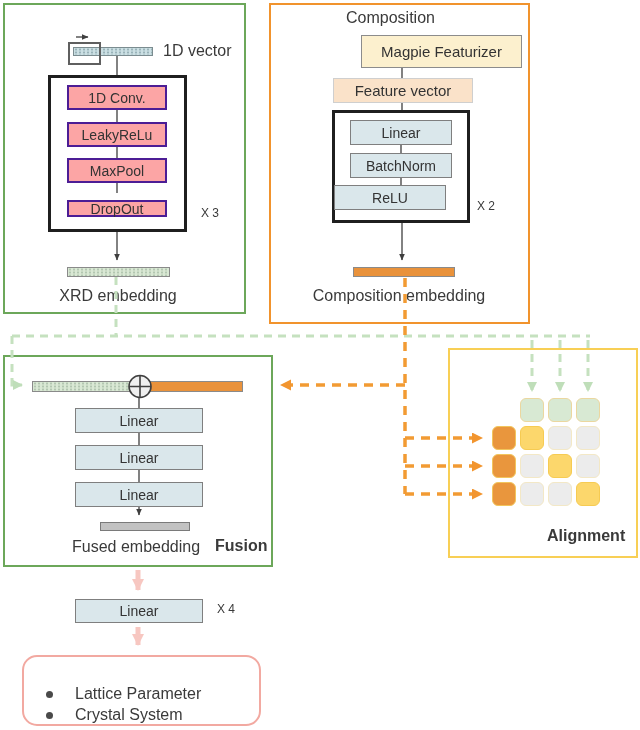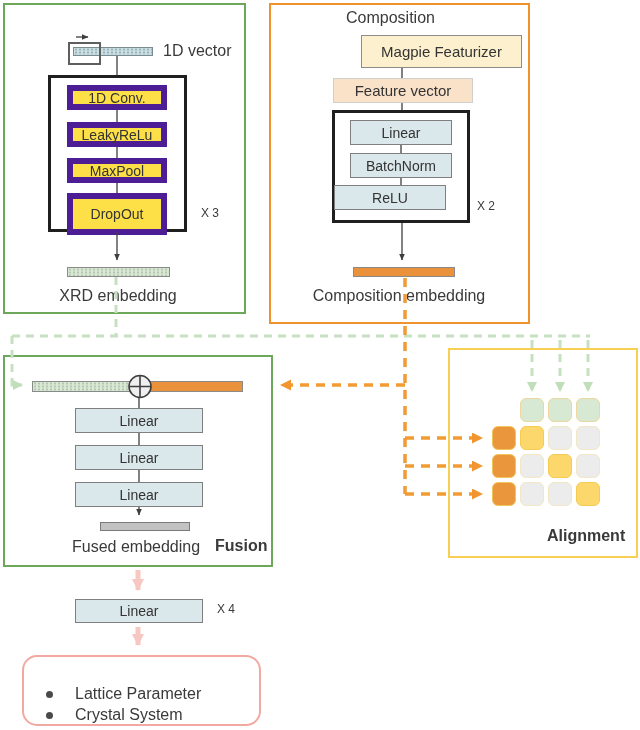--- a/index.html
+++ b/index.html
@@ -11,21 +11,21 @@
   #xrd-panel    { left:3px;   top:3px;   width:243px; height:311px; border:2px solid #6CA75A; }
   #comp-panel   { left:269px; top:3px;   width:261px; height:321px; border:2px solid #F1932D; }
   #fusion-panel { left:3px;   top:355px; width:270px; height:212px; border:2px solid #6CA75A; }
   #align-panel  { left:448px; top:348px; width:190px; height:210px; border:2px solid #F8CF55; background:transparent; }
   #output-panel { left:22px;  top:655px; width:239px; height:71px;  border:2px solid #F2A9A1; border-radius:15px; }
 
   .nnbox { position:absolute; box-sizing:border-box; border:3px solid #1f1f1f; }
 
   .blk { position:absolute; box-sizing:border-box; display:flex; align-items:center; justify-content:center;
          font-size:14px; color:#333; white-space:nowrap; }
-  .yellow { background:#fde047; border:6px solid #4c1d95; }
+  .yellow { background:#fca5a5; border:2px solid #4c1d95; }
   .blue   { background:#DAE7EB; border:1px solid #7F7F7F; }
   .cream  { background:#FCF0CE; border:1px solid #8c8c8c; font-size:15px; }
   .peach  { background:#FAE2C9; border:1px solid #cfcfcf; font-size:15px; }
 
   .bar { position:absolute; box-sizing:border-box; }
   .bar-greendot { background:#D9E8D4; border:1px solid #8a8a8a;
     background-image:radial-gradient(circle, rgba(90,120,95,.30) 1px, transparent 1.2px);
     background-size:4px 3px; }
   .bar-orange { background:#E9923B; border:1px solid #8a8a8a; }
   .bar-gray   { background:#C2C2C2; border:1px solid #7a7a7a; }
@@ -63,21 +63,21 @@
   <div class="panel" id="xrd-panel"></div>
 
   <div class="bar bar-vector" style="left:73px; top:47px; width:80px; height:9px;"></div>
   <div class="window-rect"></div>
   <div class="lbl" style="left:163px; top:42px;">1D vector</div>
 
   <div class="nnbox" style="left:48px; top:75px; width:139px; height:157px;"></div>
   <div class="blk yellow" style="left:67px; top:85px;  width:100px; height:25px;">1D Conv.</div>
   <div class="blk yellow" style="left:67px; top:122px; width:100px; height:25px;">LeakyReLu</div>
   <div class="blk yellow" style="left:67px; top:158px; width:100px; height:25px;">MaxPool</div>
-  <div class="blk yellow" style="left:67px; top:193px; width:100px; height:42px;">DropOut</div>
+  <div class="blk yellow" style="left:67px; top:200px; width:100px; height:17px;">DropOut</div>
   <div class="lbl sm" style="left:201px; top:206px;">X 3</div>
 
   <div class="bar bar-greendot" style="left:67px; top:267px; width:103px; height:10px;"></div>
   <div class="lbl center" style="left:18px; top:287px; width:200px;">XRD embedding</div>
 
   <div class="panel" id="comp-panel"></div>
   <div class="lbl center" style="left:260px; top:9px; width:261px;text-align:center;">Composition</div>
 
   <div class="blk cream" style="left:322px; top:35px; width:161px; height:33px;margin-left:39px;">Magpie Featurizer</div>
   <div class="blk peach" style="left:333px; top:78px; width:140px; height:25px;">Feature vector</div>

